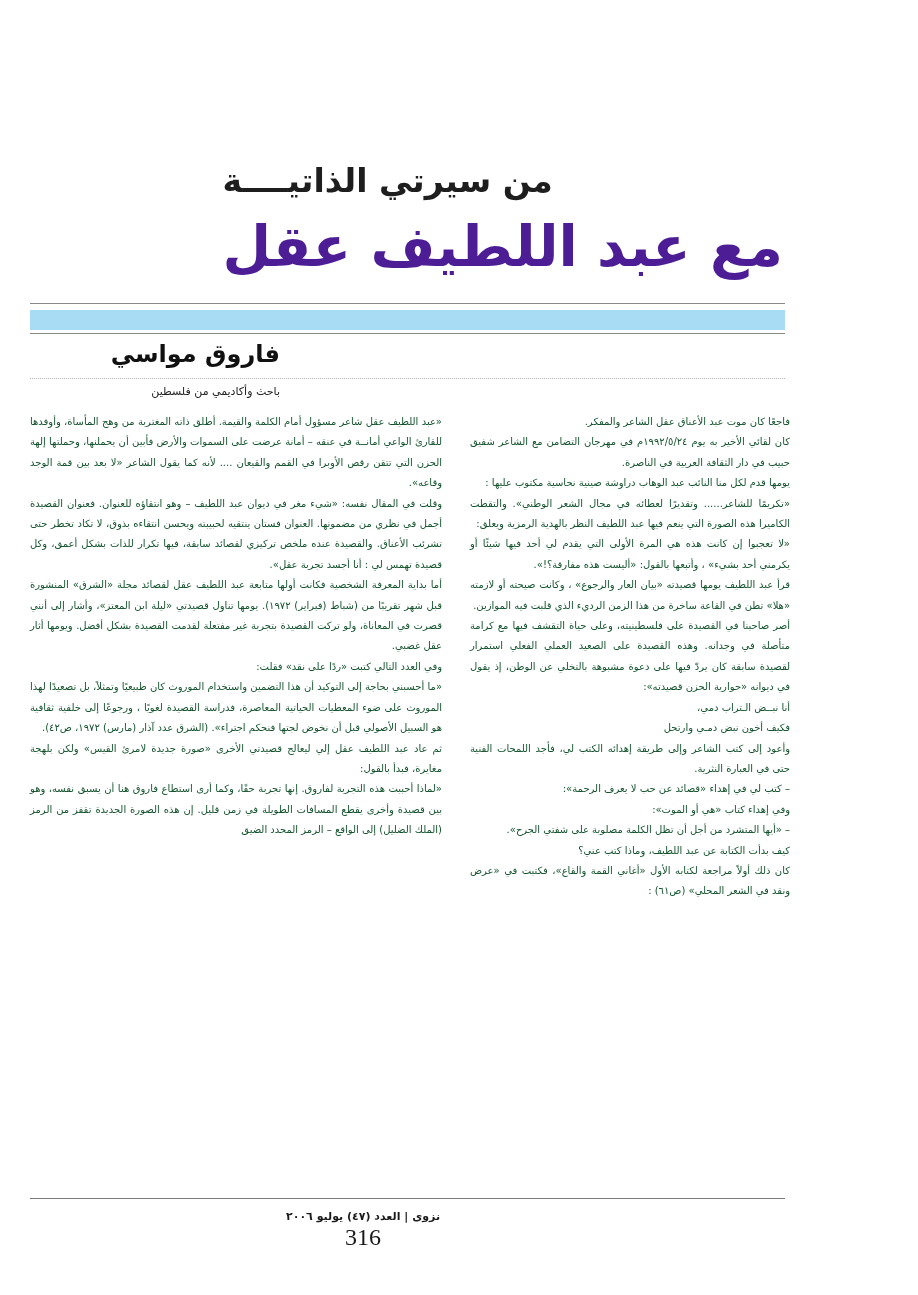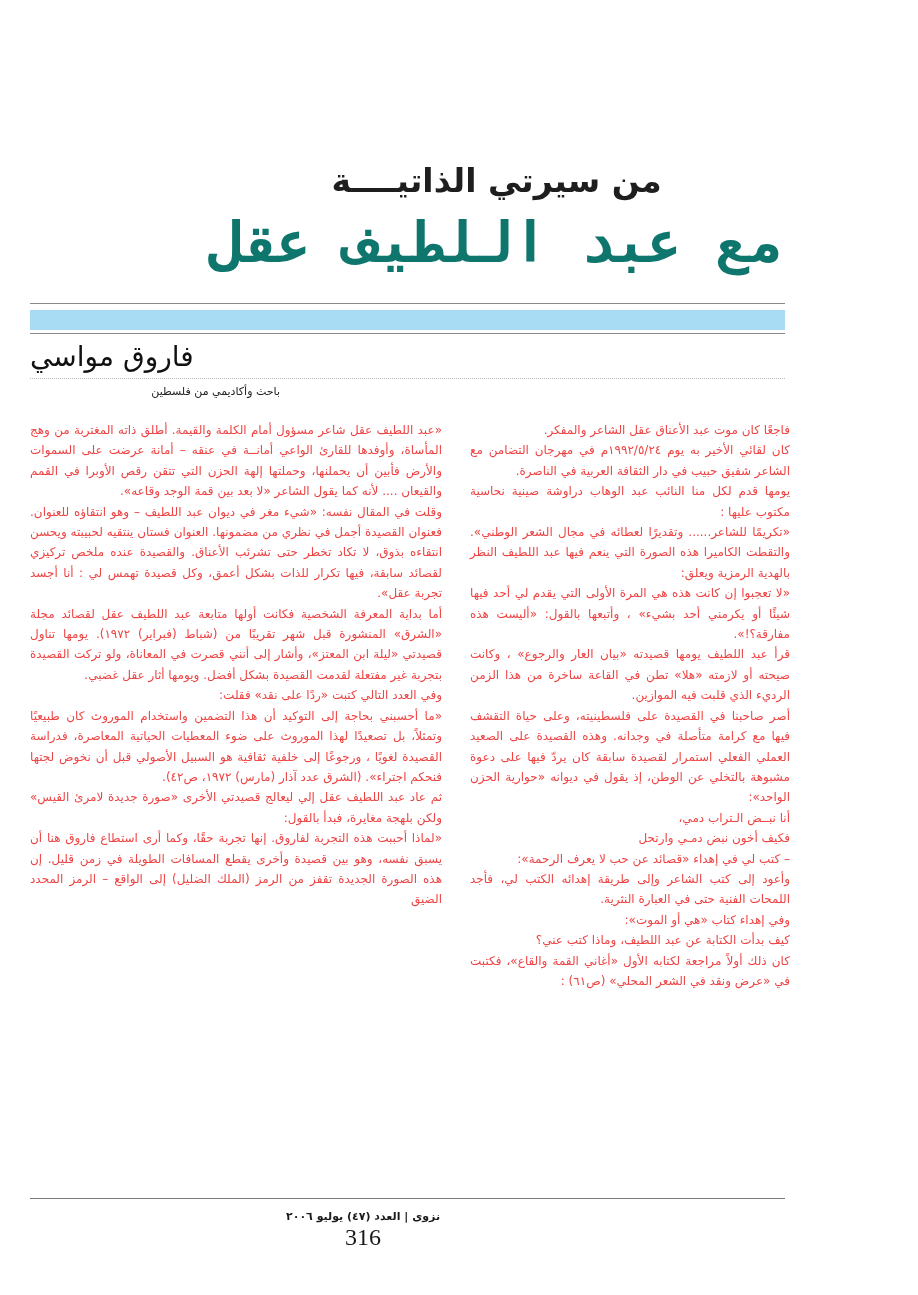--- a/index.html
+++ b/index.html
@@ -1,31 +1,31 @@
 <!DOCTYPE html>
 <html><head>
 <meta charset="utf-8">
 <style>
   html, body { margin:0; padding:0; background:#ffffff; }
   body { width:918px; height:1295px; position:relative; overflow:hidden;
          font-family:"DejaVu Sans", "Liberation Sans", sans-serif; color:#1a1a1a; }
   .page { position:absolute; left:0; top:0; width:918px; height:1295px; }
-  .title-block { position:absolute; right:135px; top:155px; text-align:center; direction:rtl; }
+  .title-block { position:absolute; right:135px; top:155px; text-align:left; direction:rtl; }
   .supertitle { font-size:33px; font-weight:bold; color:#1e1e1e; line-height:52px; letter-spacing:0; }
-  .main-title { font-size:56px; font-weight:bold; color:#0f766e; line-height:80px; margin-top:0;font-family:Liberation Mono, monospace; }
+  .main-title { font-size:56px; font-weight:bold; color:#4c1d95; line-height:80px; margin-top:0; }
   .rule { position:absolute; left:30px; width:755px; height:1px; background:#8a8a8a; }
   .band { position:absolute; left:30px; top:310px; width:755px; height:20px; background:#a8dcf5; }
-  .author { position:absolute; left:30px; top:340px; width:250px; direction:rtl; text-align:left;
-            font-size:28px; font-weight:normal; color:#111; }
+  .author { position:absolute; left:30px; top:340px; width:250px; direction:rtl; text-align:right;
+            font-size:24px; font-weight:bold; color:#111; }
   .author-rule { position:absolute; left:30px; top:378px; width:755px; height:1px;
                  border-top:1px dotted #b8b8b8; }
   .affil { position:absolute; left:30px; top:385px; width:250px; direction:rtl; text-align:right;
            font-size:11px; color:#222; }
   .col { position:absolute; top:412px; direction:rtl; text-align:justify;
-         font-size:12px; line-height:20.4px; color:#ef4444;margin-top:8px; }
+         font-size:10px; line-height:20.4px; color:#14532d; }
   .col p { margin:0; }
   .col-right { left:470px; width:320px; }
   .col-left { left:30px; width:412px; }
   .verse { padding-right:0; }
   .bottom-rule { position:absolute; left:30px; top:1198px; width:755px; height:1px; background:#7a7a7a; }
   .footer { position:absolute; left:0; width:726px; text-align:center; }
   .footer-issue { top:1210px; font-size:11px; font-weight:bold; direction:rtl; }
   .footer-page { top:1224px; font-family:"Liberation Serif", serif; font-size:24px; }
 </style>
 </head>
@@ -46,26 +46,27 @@
   <div class="author-rule"></div>
   <div class="affil">باحث وأكاديمي من فلسطين</div>
 
   <div class="col col-right">
     <p>فاجعًا كان موت عبد الأعناق عقل الشاعر والمفكر.</p>
     <p>كان لقائي الأخير به يوم ١٩٩٢/٥/٢٤م في مهرجان التضامن مع الشاعر شفيق حبيب في دار الثقافة العربية في الناصرة.</p>
     <p>يومها قدم لكل منا النائب عبد الوهاب دراوشة صينية نحاسية مكتوب عليها :</p>
     <p>«تكريمًا للشاعر...... وتقديرًا لعطائه في مجال الشعر الوطني». والتقطت الكاميرا هذه الصورة التي ينعم فيها عبد اللطيف النظر بالهدية الرمزية ويعلق:</p>
     <p>«لا تعجبوا إن كانت هذه هي المرة الأولى التي يقدم لي أحد فيها شيئًا أو يكرمني أحد بشيء» ، وأتبعها بالقول: «أليست هذه مفارقة؟!».</p>
     <p>قرأ عبد اللطيف يومها قصيدته «بيان العار والرجوع» ، وكانت صيحته أو لازمته «هلا» تطن في القاعة ساخرة من هذا الزمن الرديء الذي قلبت فيه الموازين.</p>
-    <p>أصر صاحبنا في القصيدة على فلسطينيته، وعلى حياة التقشف فيها مع كرامة متأصلة في وجدانه. وهذه القصيدة على الصعيد العملي الفعلي استمرار لقصيدة سابقة كان يردّ فيها على دعوة مشبوهة بالتخلي عن الوطن، إذ يقول في ديوانه «حوارية الحزن الواحد»:</p>
+    <p>أصر صاحبنا في القصيدة على فلسطينيته، وعلى حياة التقشف فيها مع كرامة متأصلة في وجدانه. وهذه القصيدة على الصعيد العملي الفعلي استمرار لقصيدة سابقة كان يردّ فيها على دعوة مشبوهة بالتخلي عن الوطن، إذ يقول في ديوانه «حوارية الحزن قصيدته»:</p>
     <p class="verse">أنا نبــض الـتراب دمي،</p>
     <p class="verse">فكيف أخون نبض دمـي وارتحل</p>
+    <p>وأعود إلى كتب الشاعر وإلى طريقة إهدائه الكتب لي، فأجد اللمحات الفنية حتى في العبارة النثرية.</p>
     <p>– كتب لي في إهداء «قصائد عن حب لا يعرف الرحمة»:</p>
-    <p>وأعود إلى كتب الشاعر وإلى طريقة إهدائه الكتب لي، فأجد اللمحات الفنية حتى في العبارة النثرية.</p>
     <p>وفي إهداء كتاب «هي أو الموت»:</p>
+    <p>– «أيها المتشرد من أجل أن تظل الكلمة مصلوبة على شفتي الجرح».</p>
     <p>كيف بدأت الكتابة عن عبد اللطيف، وماذا كتب عني؟</p>
     <p>كان ذلك أولاً مراجعة لكتابه الأول «أغاني القمة والقاع»، فكتبت في «عرض ونقد في الشعر المحلي» (ص٦١) :</p>
   </div>
 
   <div class="col col-left">
     <p>«عبد اللطيف عقل شاعر مسؤول أمام الكلمة والقيمة. أطلق ذاته المغتربة من وهج المأساة، وأوفدها للقارئ الواعي أمانــة في عنقه – أمانة عرضت على السموات والأرض فأبين أن يحملنها، وحملتها إلهة الحزن التي تتقن رقص الأوبرا في القمم والقيعان .... لأنه كما يقول الشاعر «لا بعد بين قمة الوجد وقاعه».</p>
     <p>وقلت في المقال نفسه: «شيء مغر في ديوان عبد اللطيف – وهو انتقاؤه للعنوان. فعنوان القصيدة أجمل في نظري من مضمونها. العنوان فستان ينتقيه لحبيبته ويحسن انتقاءه بذوق، لا تكاد تخطر حتى تشرئب الأعناق. والقصيدة عنده ملخص تركيزي لقصائد سابقة، فيها تكرار للذات بشكل أعمق، وكل قصيدة تهمس لي : أنا أجسد تجربة عقل».</p>
     <p>أما بداية المعرفة الشخصية فكانت أولها متابعة عبد اللطيف عقل لقصائد مجلة «الشرق» المنشورة قبل شهر تقريبًا من (شباط (فبراير) ١٩٧٢). يومها تناول قصيدتي «ليلة ابن المعتز»، وأشار إلى أنني قصرت في المعاناة، ولو تركت القصيدة بتجربة غير مفتعلة لقدمت القصيدة بشكل أفضل. ويومها أثار عقل غضبي.</p>
     <p>وفي العدد التالي كتبت «ردًا على نقد» فقلت:</p>
     <p>«ما أحسبني بحاجة إلى التوكيد أن هذا التضمين واستخدام الموروث كان طبيعيًا وتمثلاً، بل تصعيدًا لهذا الموروث على ضوء المعطيات الحياتية المعاصرة، فدراسة القصيدة لغويًا ، ورجوعًا إلى خلفية ثقافية هو السبيل الأصولي قبل أن نخوض لجتها فنحكم اجتراء». (الشرق عدد آذار (مارس) ١٩٧٢، ص٤٢).</p>

